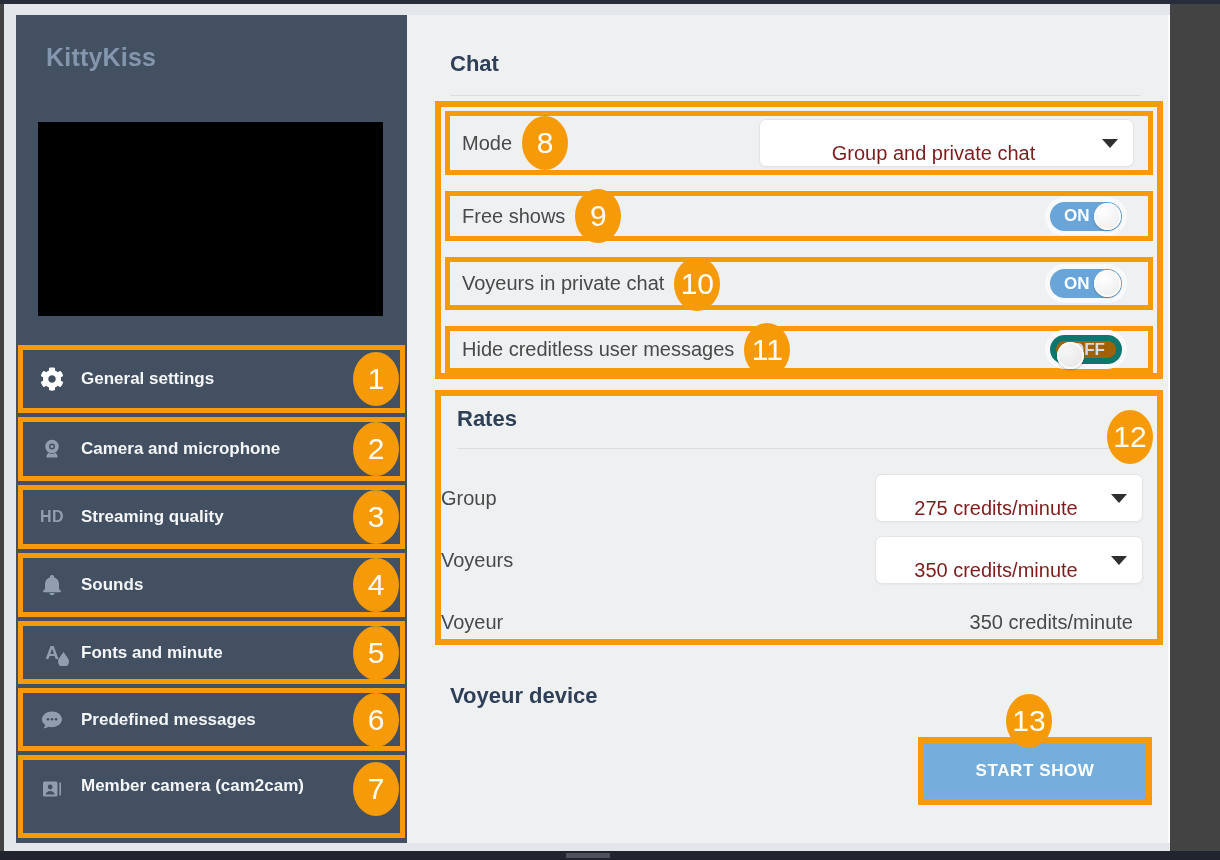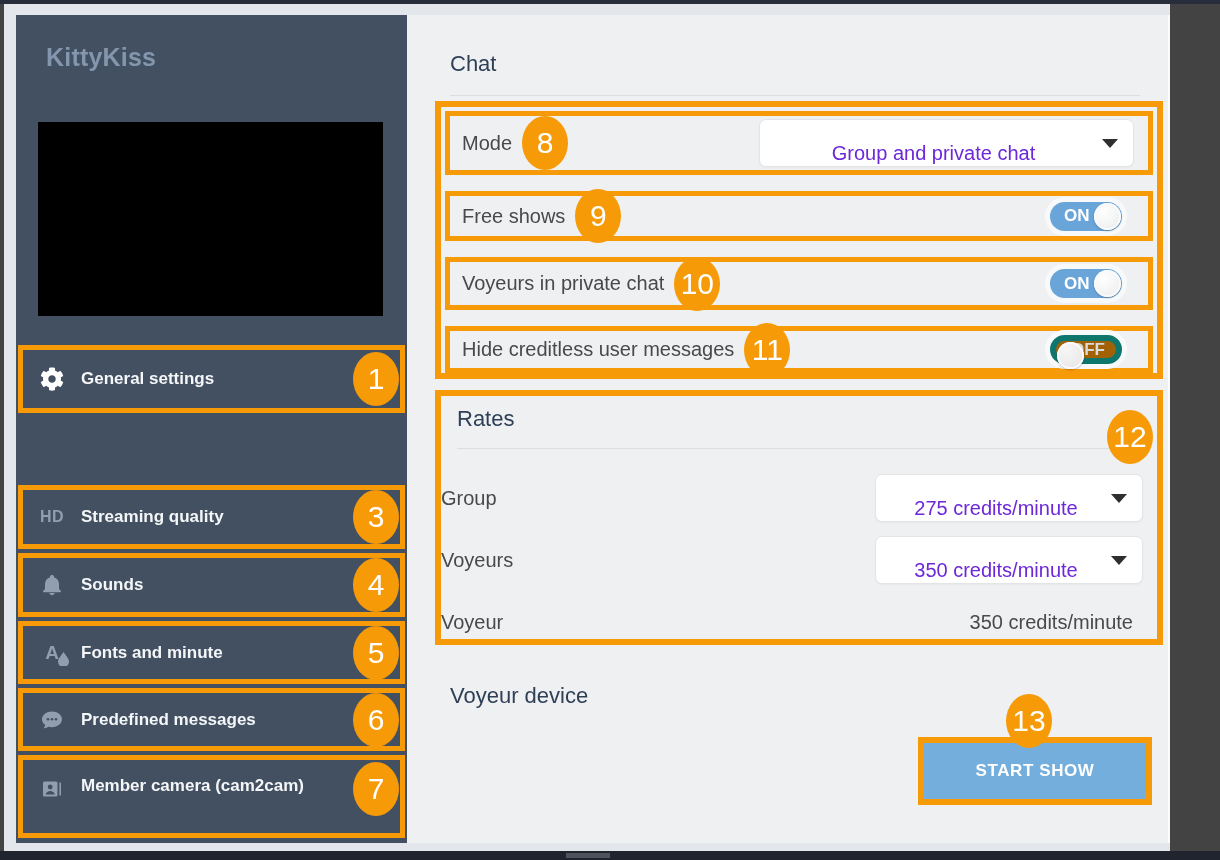--- a/index.html
+++ b/index.html
@@ -32,33 +32,33 @@
   .fonts-glyph .drop svg{width:11px;height:14px;fill:currentColor;}
 
   
   .badge{width:46px;height:54px;border-radius:50%;background:var(--accent-orange);color:#fff;
          display:flex;align-items:center;justify-content:center;font-size:30px;font-weight:400;z-index:6;flex:0 0 46px;}
   .nav-badge{position:absolute;right:1px;top:50%;transform:translateY(-50%);}
   .nav-badge-top{position:absolute;right:1px;top:2px;transform:none;}
 
   
   .content{position:absolute;left:391px;top:0;width:763px;height:828px;}
-  .sec-title{position:absolute;font-size:22px;font-weight:normal;color:#2e3f56;}
+  .sec-title{position:absolute;font-size:22px;font-weight:bold;color:#2e3f56;}
   .divider{position:absolute;height:1px;background:#dadee3;}
 
   .group-box{position:absolute;border:6px solid var(--accent-orange);}
   .chat-group{left:28px;top:86px;width:728px;height:278px;display:flex;flex-direction:column;padding:4px;gap:16px;overflow:visible;}
   .row-box{border:5px solid var(--accent-orange);display:flex;align-items:center;padding-left:12px;overflow:visible;}
   .row-label{font-size:20px;color:#494949;}
   .row-badge{margin-left:10px;}
   .spacer{flex:1;}
 
   .dropdown{position:relative;height:48px;background:#fff;border:1px solid #e3e4e6;border-radius:7px;
             display:flex;align-items:center;justify-content:center;box-shadow:0 1px 2px rgba(0,0,0,.04);}
-  .dropdown .val{font-size:20px;color:#6d28d9;padding-right:26px;margin-top:20px;}
+  .dropdown .val{font-size:20px;color:#7f1d1d;padding-right:26px;margin-top:20px;}
   .caret{position:absolute;right:15px;top:50%;margin-top:-4px;width:0;height:0;
          border-left:8px solid transparent;border-right:8px solid transparent;border-top:9px solid #2f2f2f;}
   .dd-mode{width:375px;margin-right:14px;}
   .dd-rate{position:absolute;right:0;top:0;width:268px;}
 
   .toggle{position:relative;width:72px;height:29px;border-radius:15px;flex:0 0 72px;
           box-shadow:0 0 0 5px #f7f9fb,0 2px 4px rgba(0,0,0,.10);}
   .toggle .t-label{position:absolute;top:50%;transform:translateY(-50%);font-size:17px;font-weight:bold;}
   .toggle .knob{position:absolute;top:1px;width:27px;height:27px;border-radius:50%;
                 background:radial-gradient(circle at 35% 30%,#ffffff,#e9eaec);
@@ -98,20 +98,32 @@
         <div class="nav-box" style="top:330px;height:68px;">
           <span class="icon icon-white">
             <svg viewBox="0 0 512 512">
                 <path d="M487.4 315.7l-42.6-24.6c4.3-23.2 4.3-47 0-70.2l42.6-24.6c4.9-2.8 7.1-8.6 5.5-14-11.1-35.6-30-67.8-54.7-94.6-3.8-4.1-10-5.1-14.8-2.3L380.8 110c-17.9-15.4-38.5-27.3-60.8-35.1V25.8c0-5.6-3.9-10.5-9.4-11.7-36.7-8.2-74.3-7.8-109.2 0-5.5 1.2-9.4 6.1-9.4 11.7V75c-22.2 7.9-42.8 19.8-60.8 35.1L88.7 85.5c-4.9-2.8-11-1.9-14.8 2.3-24.7 26.7-43.6 58.9-54.7 94.6-1.7 5.4.6 11.2 5.5 14L67.3 221c-4.3 23.2-4.3 47 0 70.2l-42.6 24.6c-4.9 2.8-7.1 8.6-5.5 14 11.1 35.6 30 67.8 54.7 94.6 3.8 4.1 10 5.1 14.8 2.3l42.6-24.6c17.9 15.4 38.5 27.3 60.8 35.1v49.2c0 5.6 3.9 10.5 9.4 11.7 36.7 8.2 74.3 7.8 109.2 0 5.5-1.2 9.4-6.1 9.4-11.7v-49.2c22.2-7.9 42.8-19.8 60.8-35.1l42.6 24.6c4.9 2.8 11 1.9 14.8-2.3 24.7-26.7 43.6-58.9 54.7-94.6 1.5-5.5-.7-11.3-5.6-14.1zM256 336c-44.1 0-80-35.9-80-80s35.9-80 80-80 80 35.9 80 80-35.9 80-80 80z"></path>
               </svg>
           </span>
           <span class="label">General settings</span>
           <span class="badge nav-badge">1</span>
         </div>
 
+        <div class="nav-box" style="top:402px;height:64px;">
+          <span class="icon">
+            <svg viewBox="0 0 24 24">
+                <circle cx="12" cy="9.5" r="6.8"></circle>
+                <circle cx="12" cy="9.5" r="3" fill="#425062"></circle>
+                <circle cx="12" cy="9.5" r="1.5"></circle>
+                <path d="M8.2 15.8L6.4 19c-.4.7.1 1.5.9 1.5h9.4c.8 0 1.3-.8.9-1.5l-1.8-3.2c-1.1.7-2.4 1.1-3.8 1.1s-2.7-.4-3.8-1.1z"></path>
+              </svg>
+          </span>
+          <span class="label">Camera and microphone</span>
+          <span class="badge nav-badge">2</span>
+        </div>
 
         <div class="nav-box" style="top:470px;height:64px;">
           <span class="icon">
               <span class="hd-glyph">HD</span>
             </span>
           <span class="label">Streaming quality</span>
           <span class="badge nav-badge">3</span>
         </div>
 
         <div class="nav-box" style="top:538px;height:64px;">

